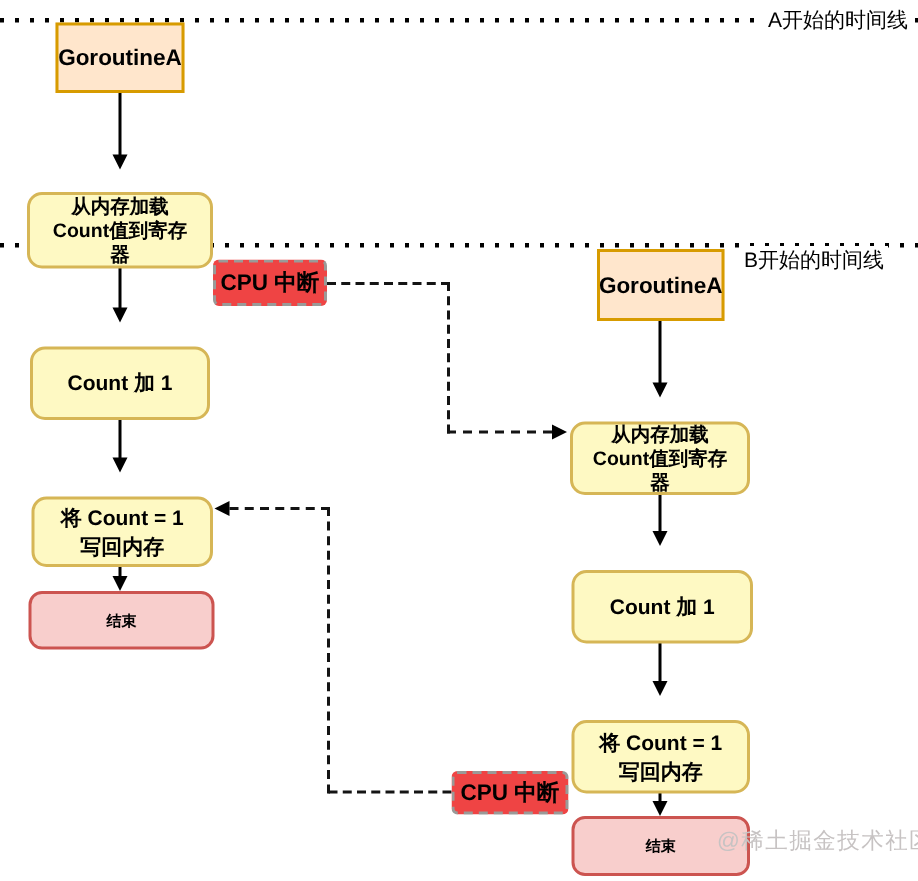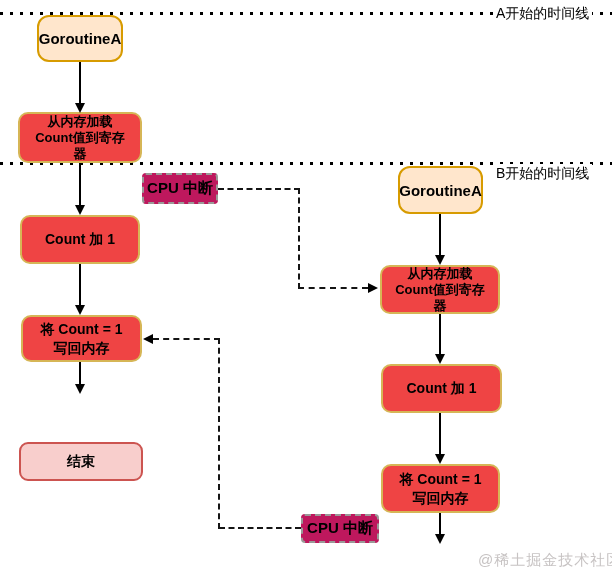--- a/index.html
+++ b/index.html
@@ -11,32 +11,32 @@
   .timeline{
     position:absolute;left:0;width:612px;height:3px;z-index:0;
     background:repeating-linear-gradient(90deg,#000 0 2.6px,transparent 2.6px 10px);
   }
   #tl-a{top:12px;}
   #tl-b{top:162px;}
   .tl-label{
     position:absolute;z-index:1;background:#ffffff;color:#000;
     font-size:14px;line-height:19px;padding:0 3px;white-space:nowrap;
   }
-  #tl-a-label{left:493px;top:4px;}
+  #tl-a-label{left:509px;top:4px;}
   #tl-b-label{left:493px;top:164px;}
   
   .node{
     position:absolute;z-index:2;box-sizing:border-box;
     display:flex;align-items:center;justify-content:center;text-align:center;
     font-weight:bold;color:#000;white-space:pre-line;
   }
-  .start{background:#ffe6cc;border:2px solid #d79b00;border-radius:12px;font-size:15px;}
-  .proc {background:#ef4444;border:2px solid #d6b656;border-radius:10px;font-size:14px;}
-  .end  {background:#f8cecc;border:2px solid #cc5450;border-radius:9px;font-size:14px;margin-top:48px;}
-  .intr {background:#be185d;border:2px dashed #9a9a98;border-radius:4px;font-size:15px;z-index:3;}
+  .start{background:#ffe6cc;border:2px solid #d79b00;border-radius:0;font-size:15px;}
+  .proc {background:#fef9c3;border:2px solid #d6b656;border-radius:10px;font-size:14px;margin-top:16px;}
+  .end  {background:#f8cecc;border:2px solid #cc5450;border-radius:9px;font-size:10px;}
+  .intr {background:#ef4444;border:2px dashed #9a9a98;border-radius:4px;font-size:15px;z-index:3;}
   #goroutine-a{left:37px;top:15px;width:86px;height:47px;}
   #load-a{left:18px;top:112px;width:124px;height:51px;font-size:13px;line-height:16px;}
   #count-a{left:20px;top:215px;width:120px;height:49px;}
   #write-a{left:21px;top:315px;width:121px;height:47px;line-height:19px;}
   #end-a{left:19px;top:394px;width:124px;height:39px;}
   #goroutine-b{left:398px;top:166px;width:85px;height:48px;}
   #load-b{left:380px;top:265px;width:120px;height:49px;font-size:13px;line-height:16px;}
   #count-b{left:381px;top:364px;width:121px;height:49px;}
   #write-b{left:381px;top:464px;width:119px;height:49px;line-height:19px;}
   #end-b{left:381px;top:544px;width:119px;height:40px;}

